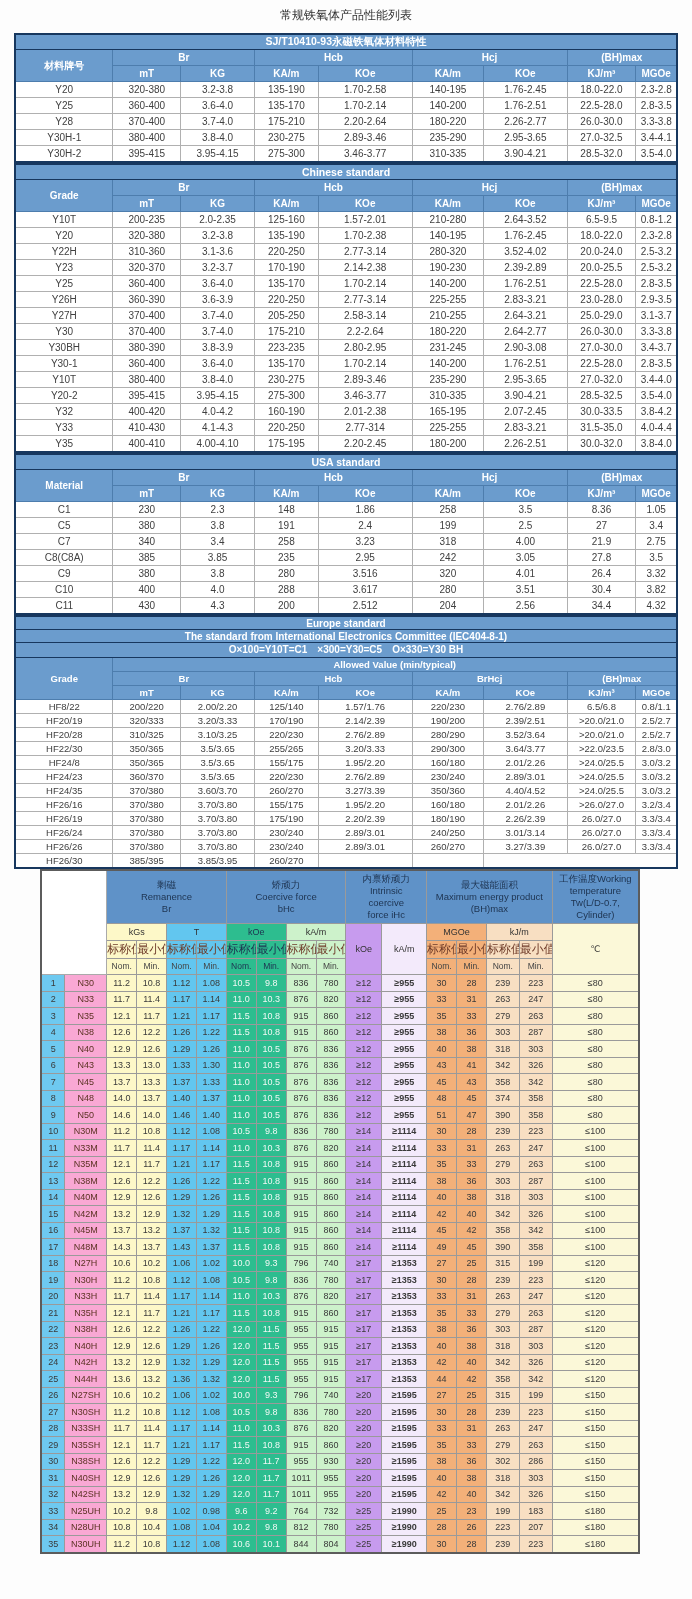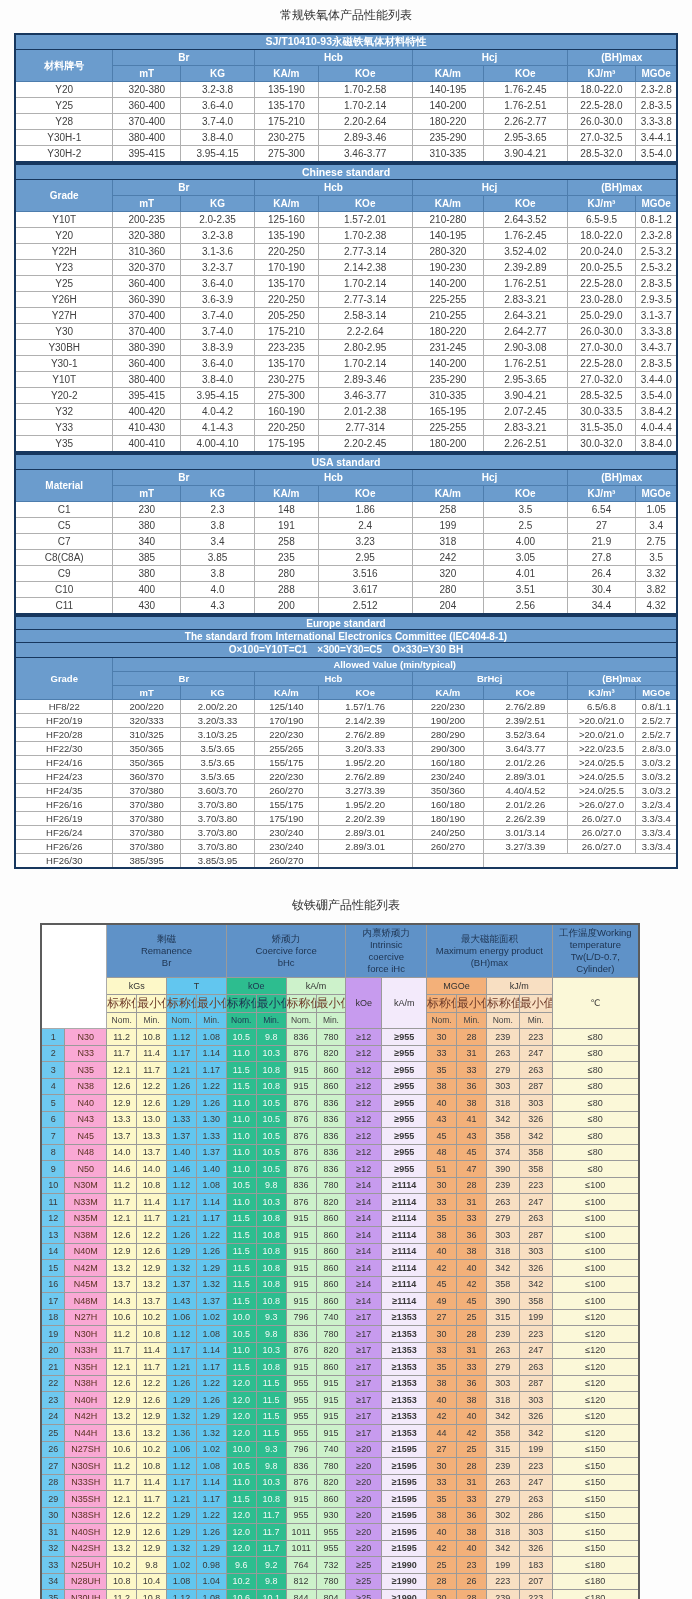--- a/index.html
+++ b/index.html
@@ -364,21 +364,21 @@
             <td class="hdr">MGOe</td>
           </tr>
           <tr>
             <td>C1</td>
             <td>230</td>
             <td>2.3</td>
             <td>148</td>
             <td>1.86</td>
             <td>258</td>
             <td>3.5</td>
-            <td>6.54</td>
+            <td>8.36</td>
             <td>1.05</td>
           </tr>
           <tr>
             <td>C5</td>
             <td>380</td>
             <td>3.8</td>
             <td>191</td>
             <td>2.4</td>
             <td>199</td>
             <td>2.5</td>
@@ -522,21 +522,21 @@
             <td>350/365</td>
             <td>3.5/3.65</td>
             <td>255/265</td>
             <td>3.20/3.33</td>
             <td>290/300</td>
             <td>3.64/3.77</td>
             <td>&gt;22.0/23.5</td>
             <td>2.8/3.0</td>
           </tr>
           <tr>
-            <td>HF24/16</td>
+            <td>HF24/8</td>
             <td>350/365</td>
             <td>3.5/3.65</td>
             <td>155/175</td>
             <td>1.95/2.20</td>
             <td>160/180</td>
             <td>2.01/2.26</td>
             <td>&gt;24.0/25.5</td>
             <td>3.0/3.2</td>
           </tr>
           <tr>
@@ -609,21 +609,20 @@
             <td>HF26/30</td>
             <td>385/395</td>
             <td>3.85/3.95</td>
             <td>260/270</td>
             <td></td>
             <td></td>
           </tr>
         </tbody>
       </table>
     </div>
-  <div class="title" style="padding-top:28px;">钕铁硼产品性能列表</div>
   <div class="ndfeb-wrap" id="ndfeb-container">
       <table class="ntable">
         <colgroup>
           <col style="width: 4%;">
           <col style="width: 7%;">
           <col style="width: 5%;">
           <col style="width: 5%;">
           <col style="width: 5%;">
           <col style="width: 5%;">
           <col style="width: 5%;">

